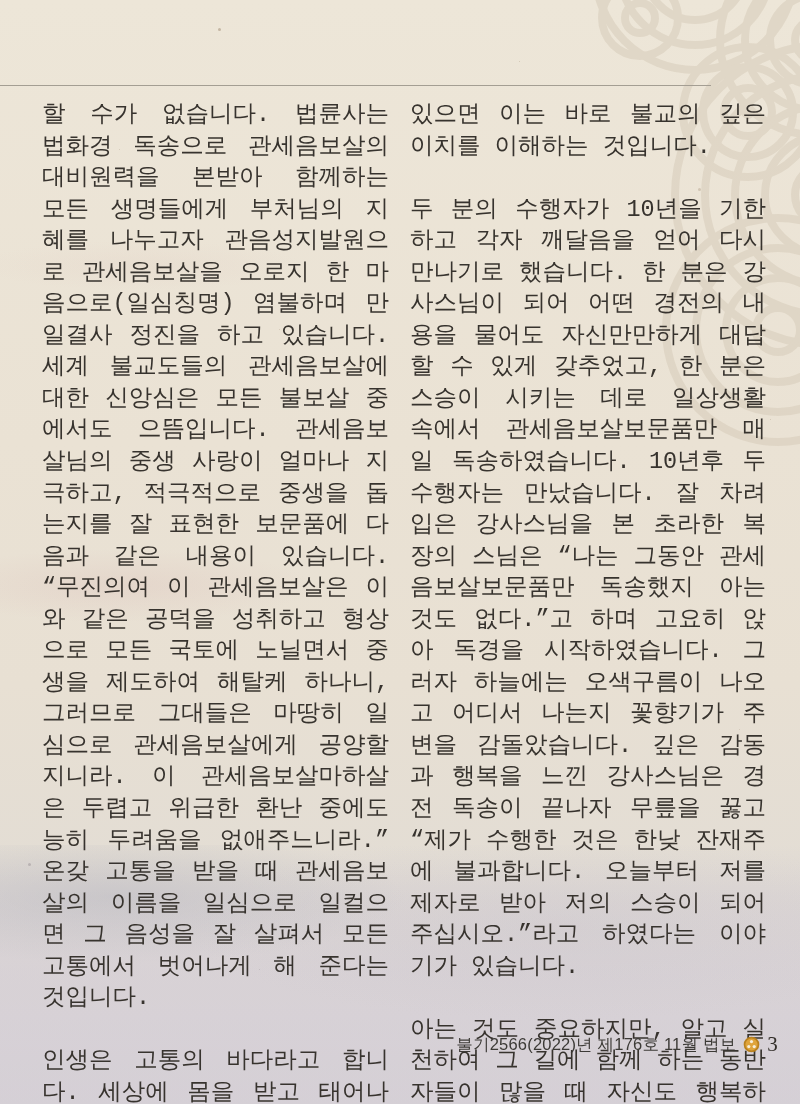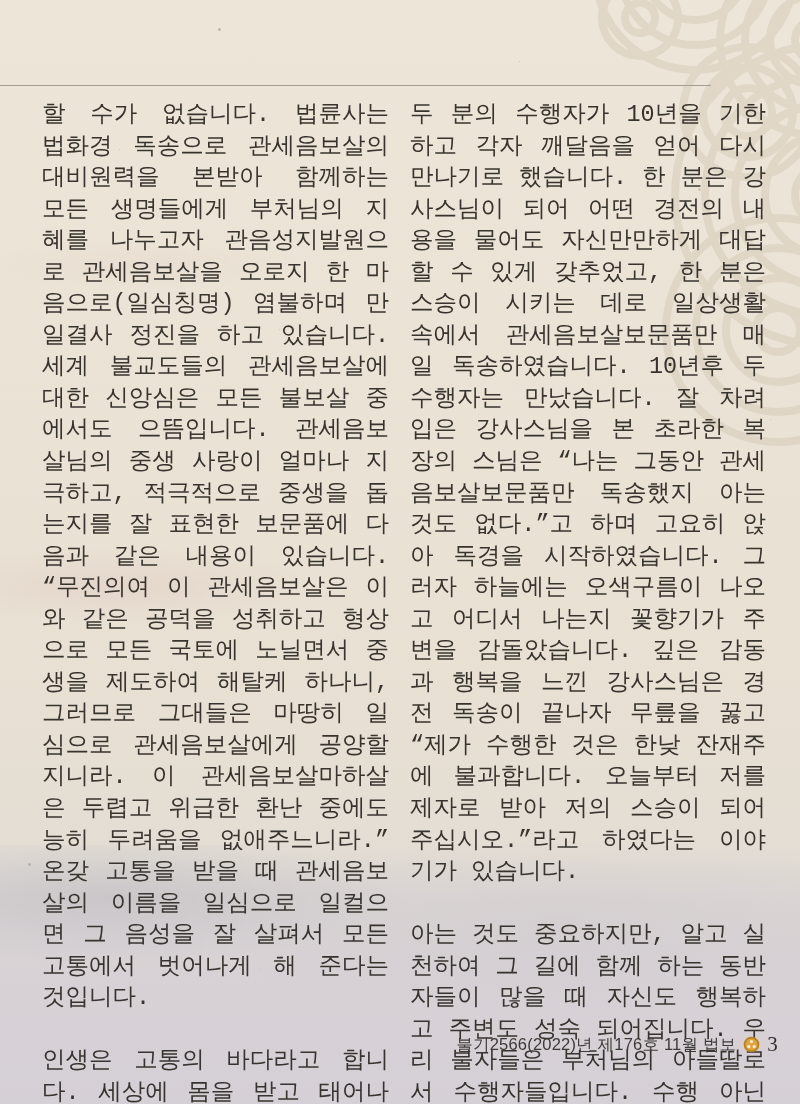--- a/index.html
+++ b/index.html
@@ -119,20 +119,21 @@
 </div>
 
 <div class="top-rule"></div>
 
 <div class="columns">
   <div class="col col-left">
     <p>할 수가 없습니다. 법륜사는 법화경 독송으로 관세음보살의 대비원력을 본받아 함께하는 모든 생명들에게 부처님의 지혜를 나누고자 관음성지발원으로 관세음보살을 오로지 한 마음으로(일심칭명) 염불하며 만일결사 정진을 하고 있습니다. 세계 불교도들의 관세음보살에 대한 신앙심은 모든 불보살 중에서도 으뜸입니다. 관세음보살님의 중생 사랑이 얼마나 지극하고, 적극적으로 중생을 돕는지를 잘 표현한 보문품에 다음과 같은 내용이 있습니다. “무진의여 이 관세음보살은 이와 같은 공덕을 성취하고 형상으로 모든 국토에 노닐면서 중생을 제도하여 해탈케 하나니, 그러므로 그대들은 마땅히 일심으로 관세음보살에게 공양할지니라. 이 관세음보살마하살은 두렵고 위급한 환난 중에도 능히 두려움을 없애주느니라.” 온갖 고통을 받을 때 관세음보살의 이름을 일심으로 일컬으면 그 음성을 잘 살펴서 모든 고통에서 벗어나게 해 준다는 것입니다.</p>
     <p>인생은 고통의 바다라고 합니다. 세상에 몸을 받고 태어나서 산다는 것 자체가 고통이라는 것입니다. 나이가 들고 세상 경험을 하면서 인생이 고해요, 화택이라는 부처님 말씀을 실감하게 됩니다. 몸과 마음의 온갖 고통을 떠나 즐거움을 얻어 행복을 성취하는 것이 불교의 목적입니다. 우리는 자신의 업장으로 내면에 있는 관세음보살을 보지 못합니다. 안과 밖이 둘이 아닌 경지만 이해할 수</p>
   </div>
   <div class="col col-right">
+    <p>있으면 이는 바로 불교의 깊은 이치를 이해하는 것입니다.</p>
     <p>두 분의 수행자가 10년을 기한하고 각자 깨달음을 얻어 다시 만나기로 했습니다. 한 분은 강사스님이 되어 어떤 경전의 내용을 물어도 자신만만하게 대답할 수 있게 갖추었고, 한 분은 스승이 시키는 데로 일상생활 속에서 관세음보살보문품만 매일 독송하였습니다. 10년후 두 수행자는 만났습니다. 잘 차려 입은 강사스님을 본 초라한 복장의 스님은 “나는 그동안 관세음보살보문품만 독송했지 아는 것도 없다.”고 하며 고요히 앉아 독경을 시작하였습니다. 그러자 하늘에는 오색구름이 나오고 어디서 나는지 꽃향기가 주변을 감돌았습니다. 깊은 감동과 행복을 느낀 강사스님은 경전 독송이 끝나자 무릎을 꿇고 “제가 수행한 것은 한낮 잔재주에 불과합니다. 오늘부터 저를 제자로 받아 저의 스승이 되어 주십시오.”라고 하였다는 이야기가 있습니다.</p>
     <p>아는 것도 중요하지만, 알고 실천하여 그 길에 함께 하는 동반자들이 많을 때 자신도 행복하고 주변도 성숙 되어집니다. 우리 불자들은 부처님의 아들딸로서 수행자들입니다. 수행 아닌 것이 없지만 자신이 하는 일과 기도(매일 정해 놓은) 놓치지 마시고 일요일 법문 법회 참석하여 법문 들어보시고 봉사, 보시 공덕행 등등 실천하는 행복한 불자 됩시다.</p>
   </div>
 </div>
 
 <div class="footer">
   <span>불기2566(2022)년 제176호 11월 법보</span>
   <svg class="jewel-icon" viewBox="0 0 20 20">
     <circle cx="10" cy="10" r="8.2" fill="#dfa43c" stroke="#b9811f" stroke-width="2"></circle>
     <circle cx="10" cy="6.6" r="1.9" fill="#f6eedc"></circle>

